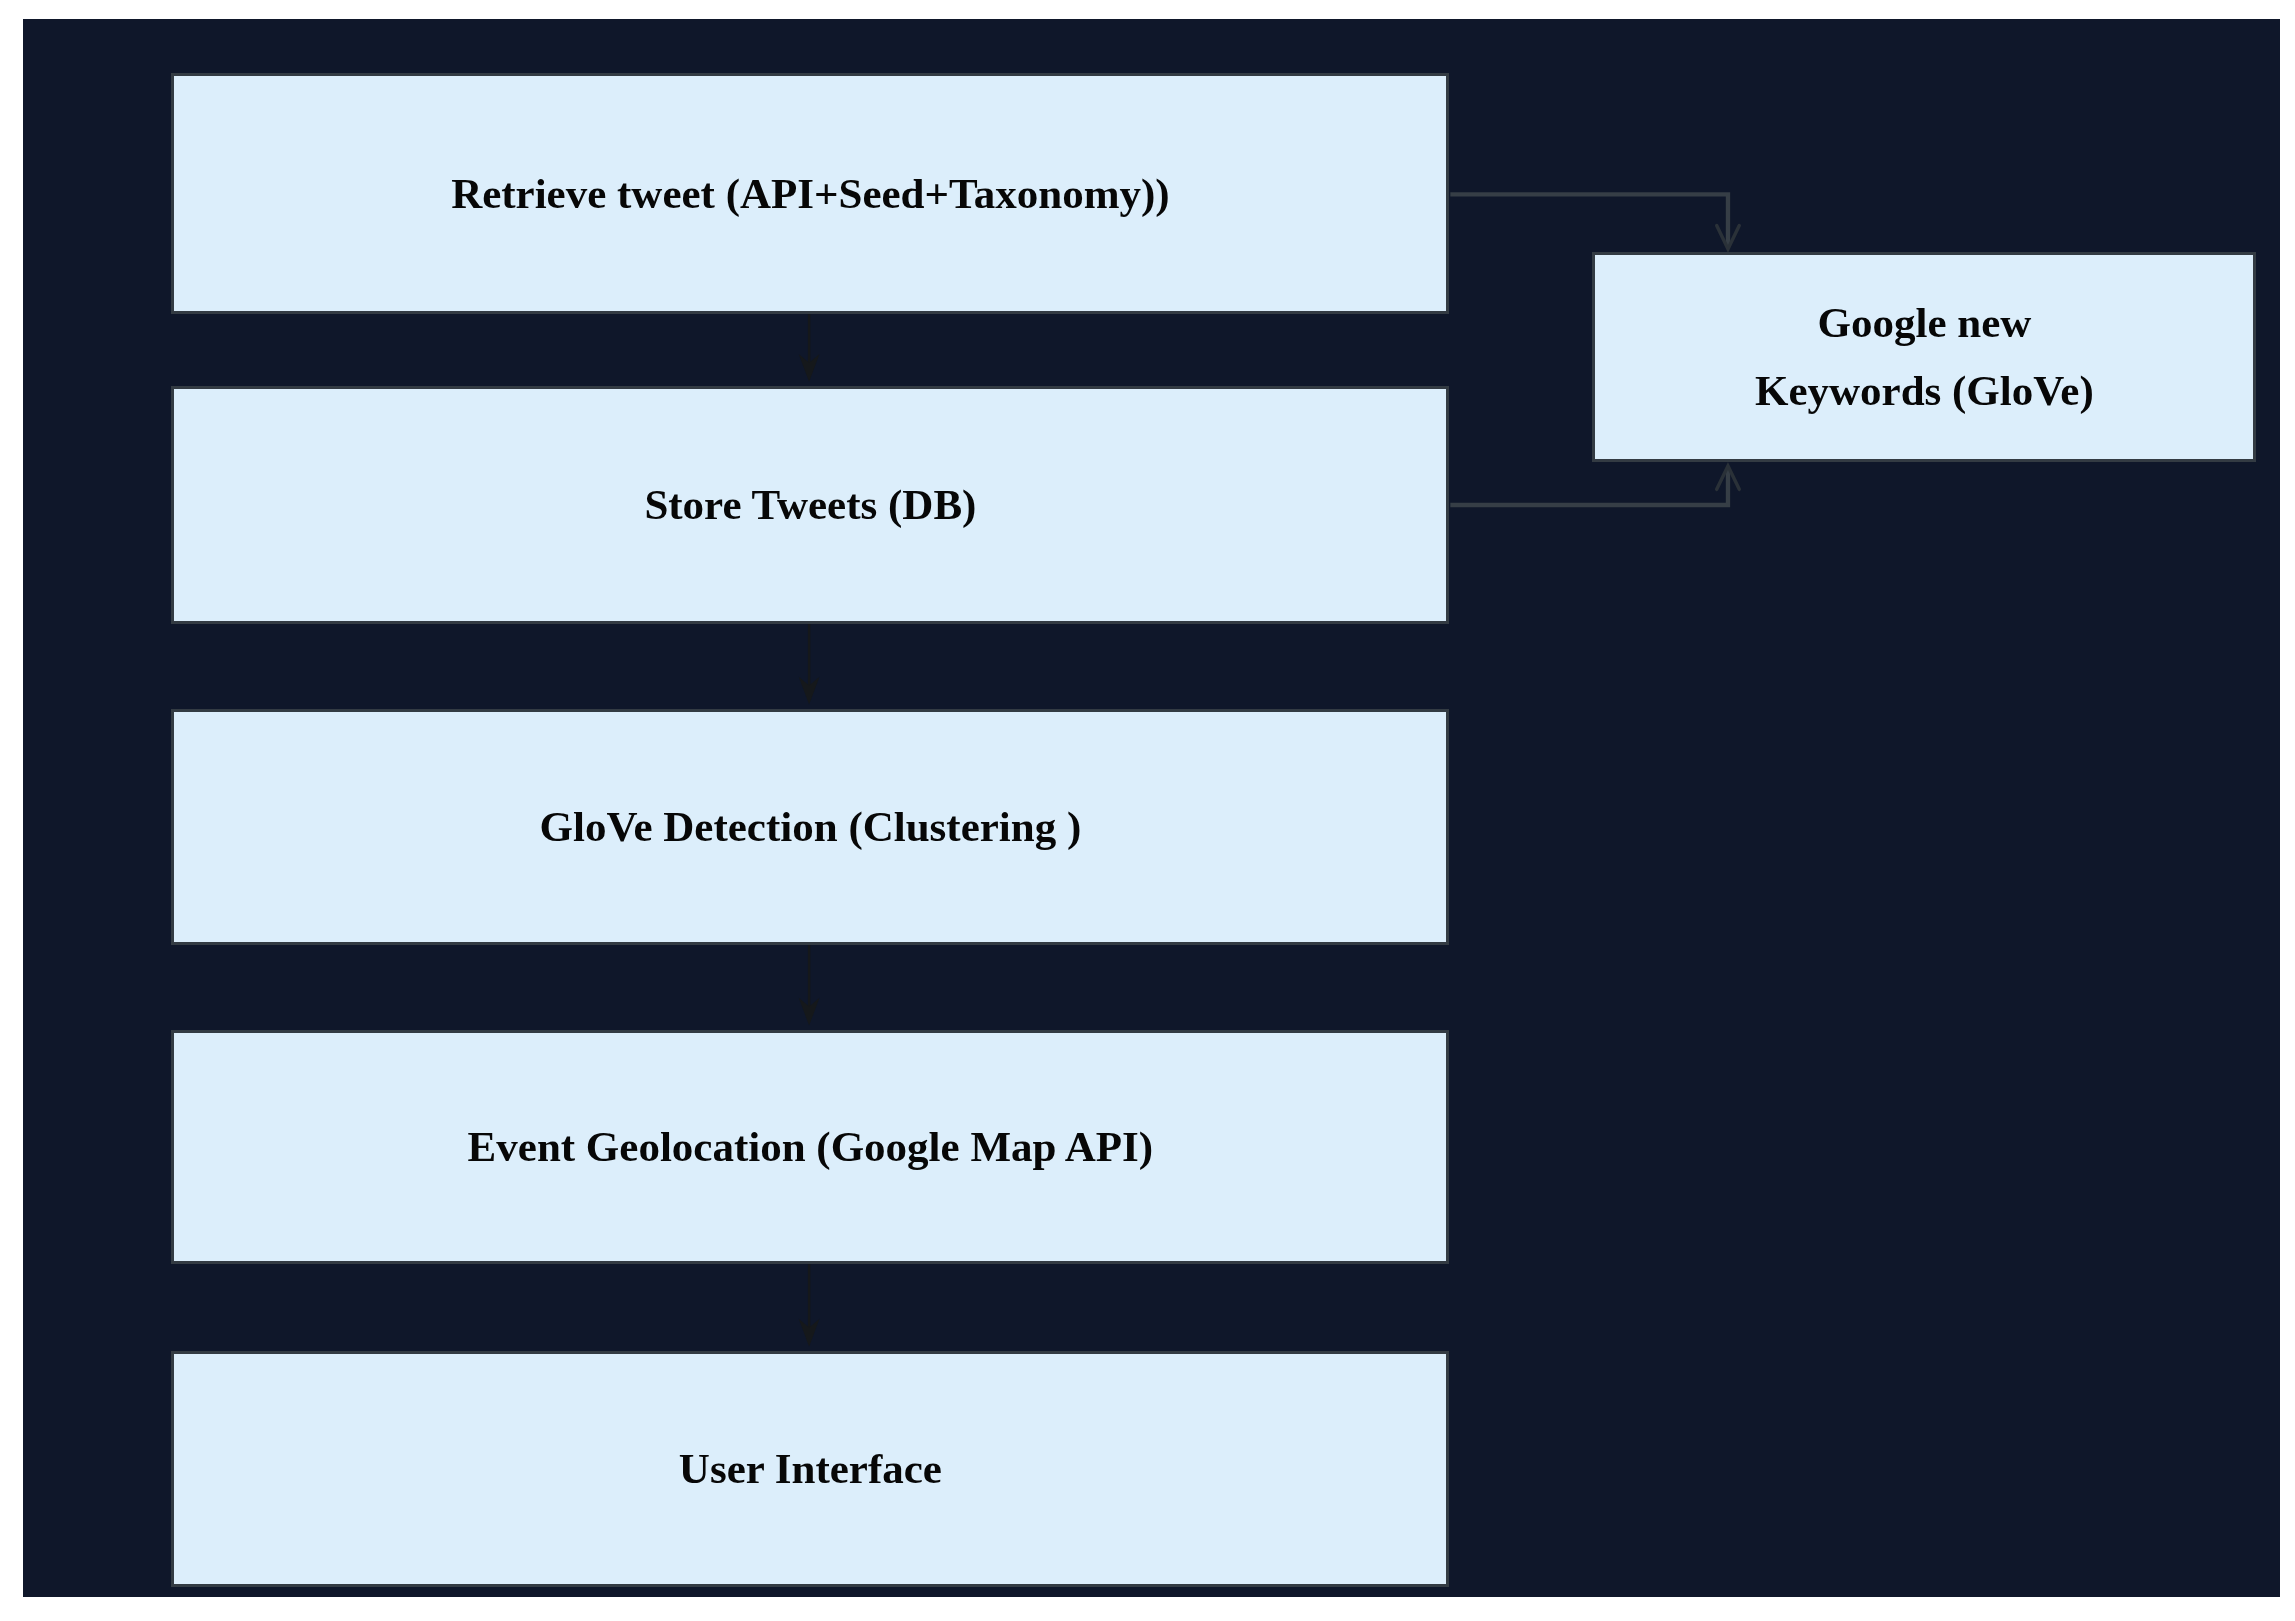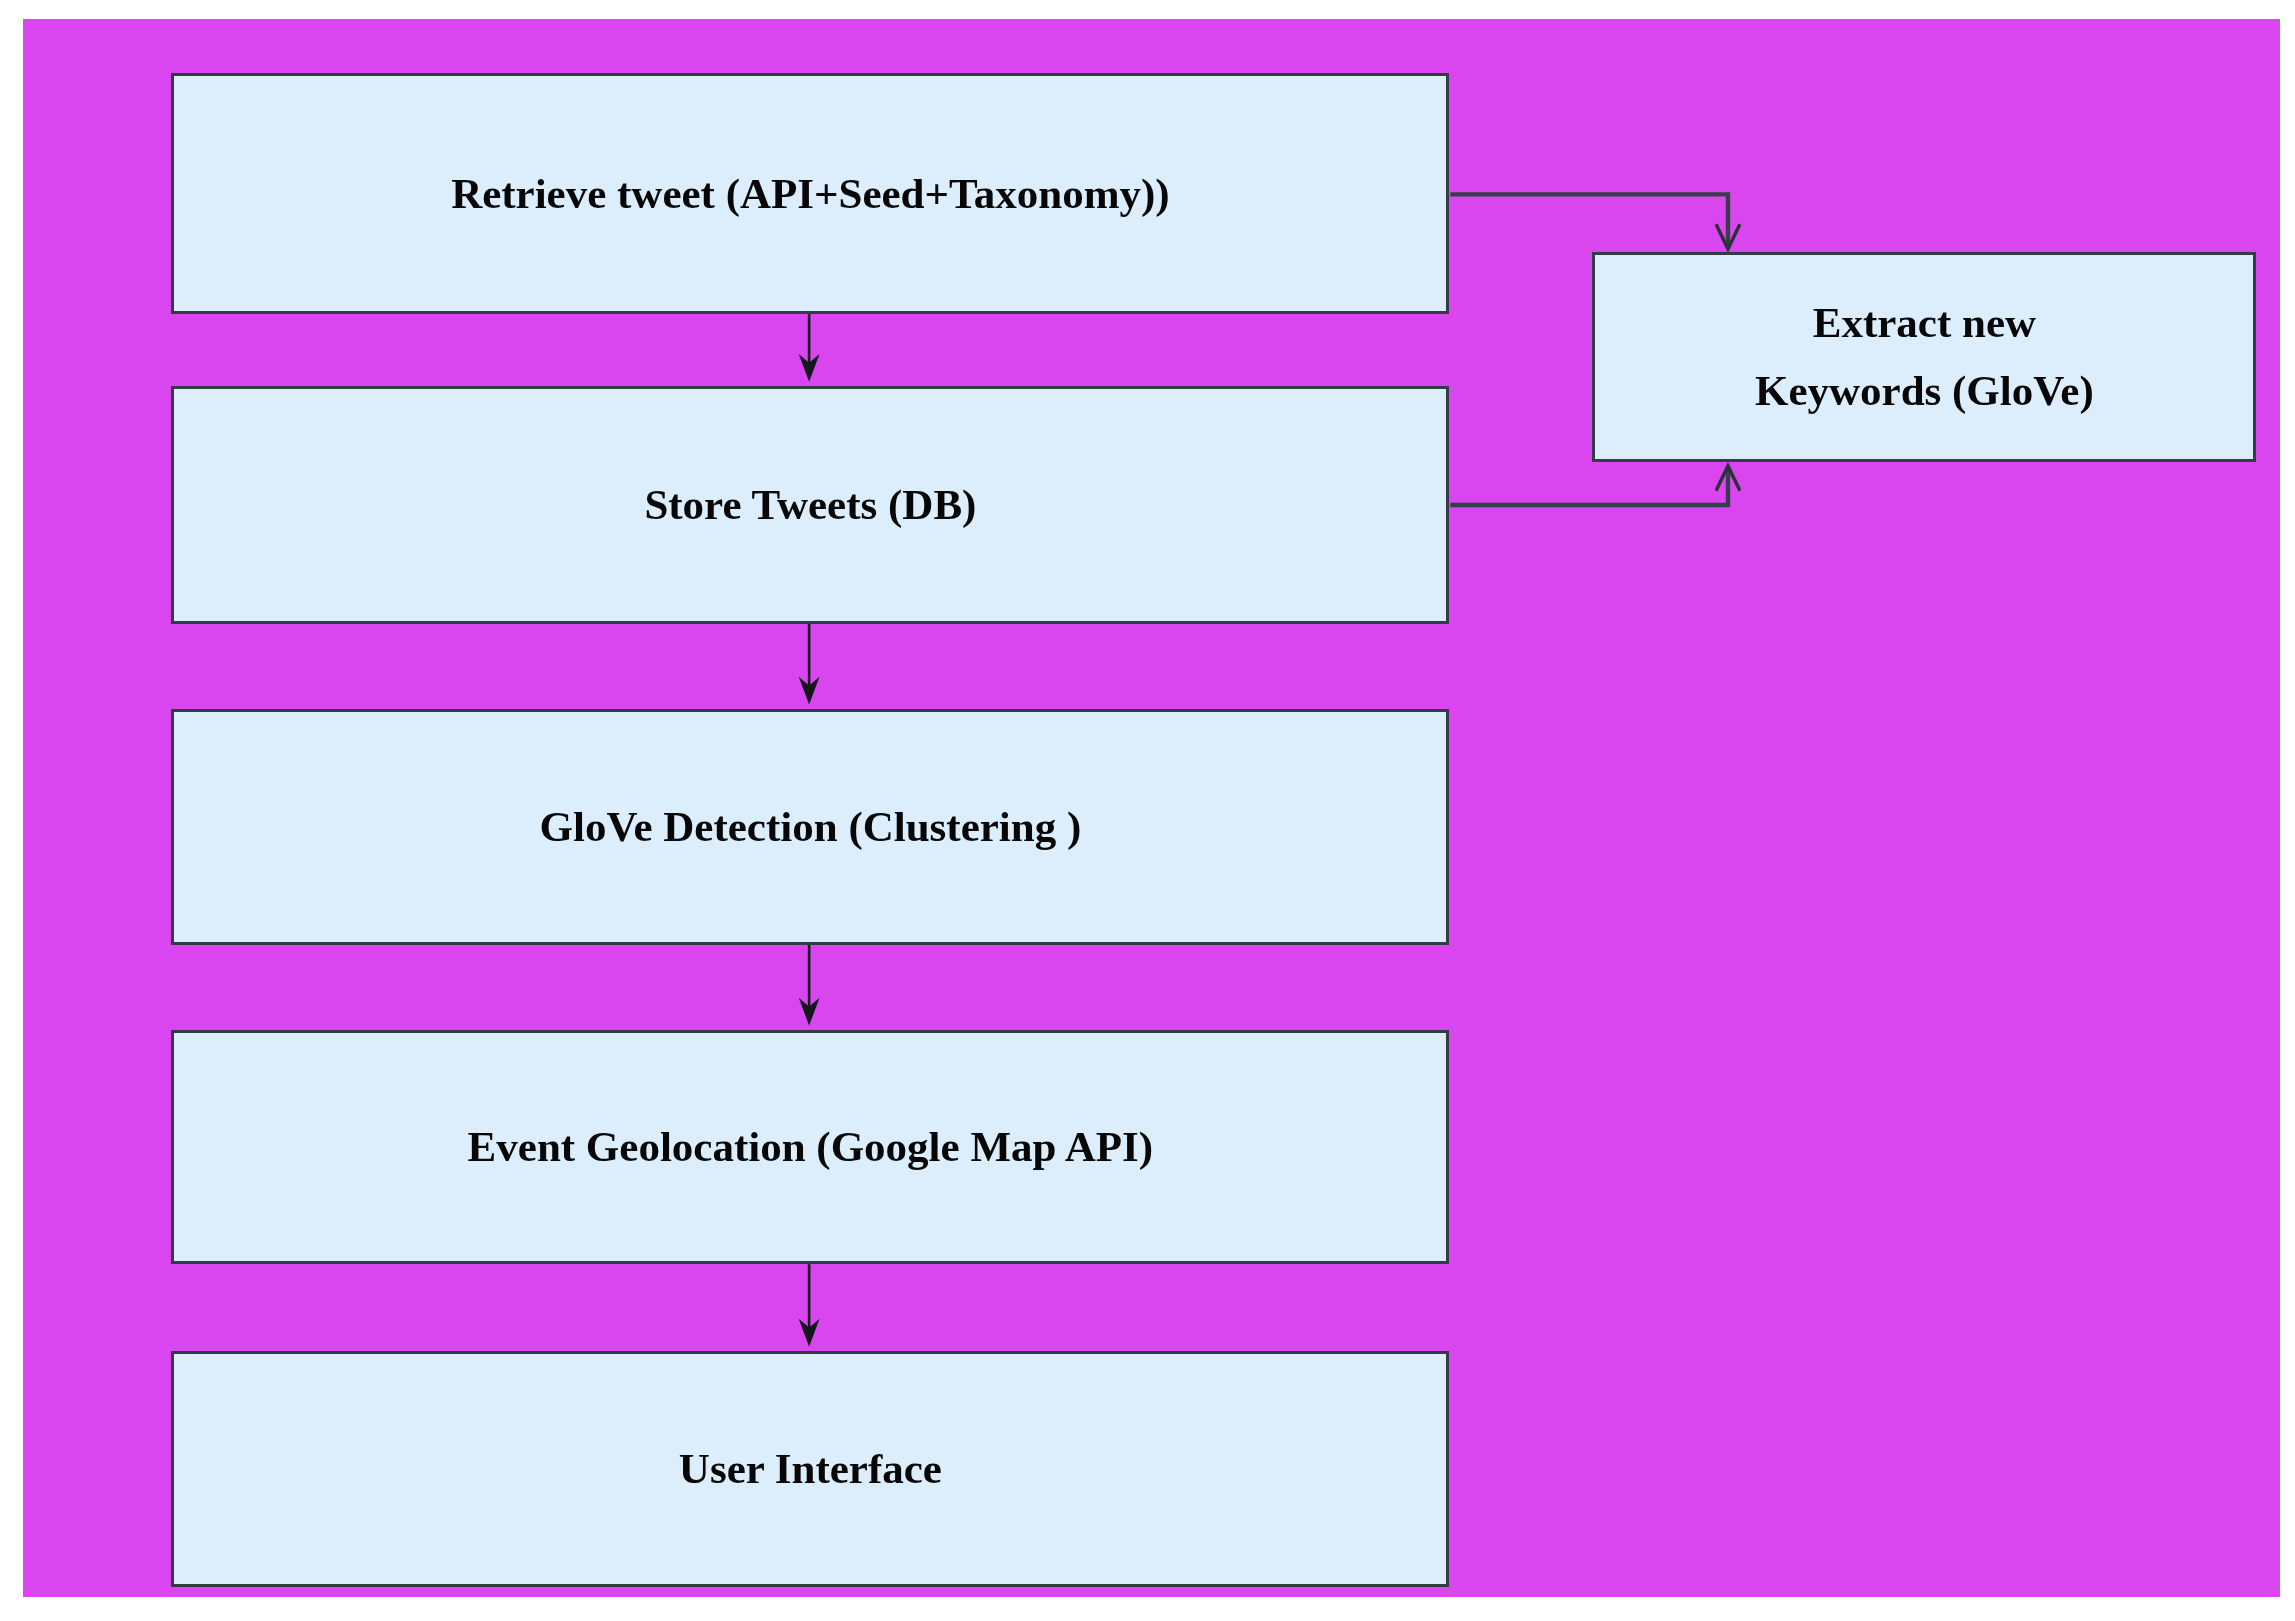--- a/index.html
+++ b/index.html
@@ -6,21 +6,21 @@
   body{
     width:2295px;height:1621px;
     background:#ffffff;
     font-family:"Liberation Serif","DejaVu Serif",serif;
     position:relative;
     overflow:hidden;
   }
   .panel{
     position:absolute;
     left:23.4px;top:19px;width:2257px;height:1578px;
-    background:#d946ef;
+    background:#0f172a;
   }
   .node{
     position:absolute;
     background:#dceefb;
     border:3.5px solid #333b43;
     display:flex;align-items:center;justify-content:center;
     text-align:center;
     color:#070707;
     font-weight:bold;
     font-size:43px;
@@ -95,18 +95,18 @@
 
   <div class="node main-node n4">
     <span>Event Geolocation (Google Map API)</span>
   </div>
 
   <div class="node main-node n5">
     <span>User Interface</span>
   </div>
 
   <div class="node side-node">
-    <span>Extract new</span>
+    <span>Google new</span>
     <span>Keywords (GloVe)</span>
   </div>
 
 </div>
 
 
 </body></html>

